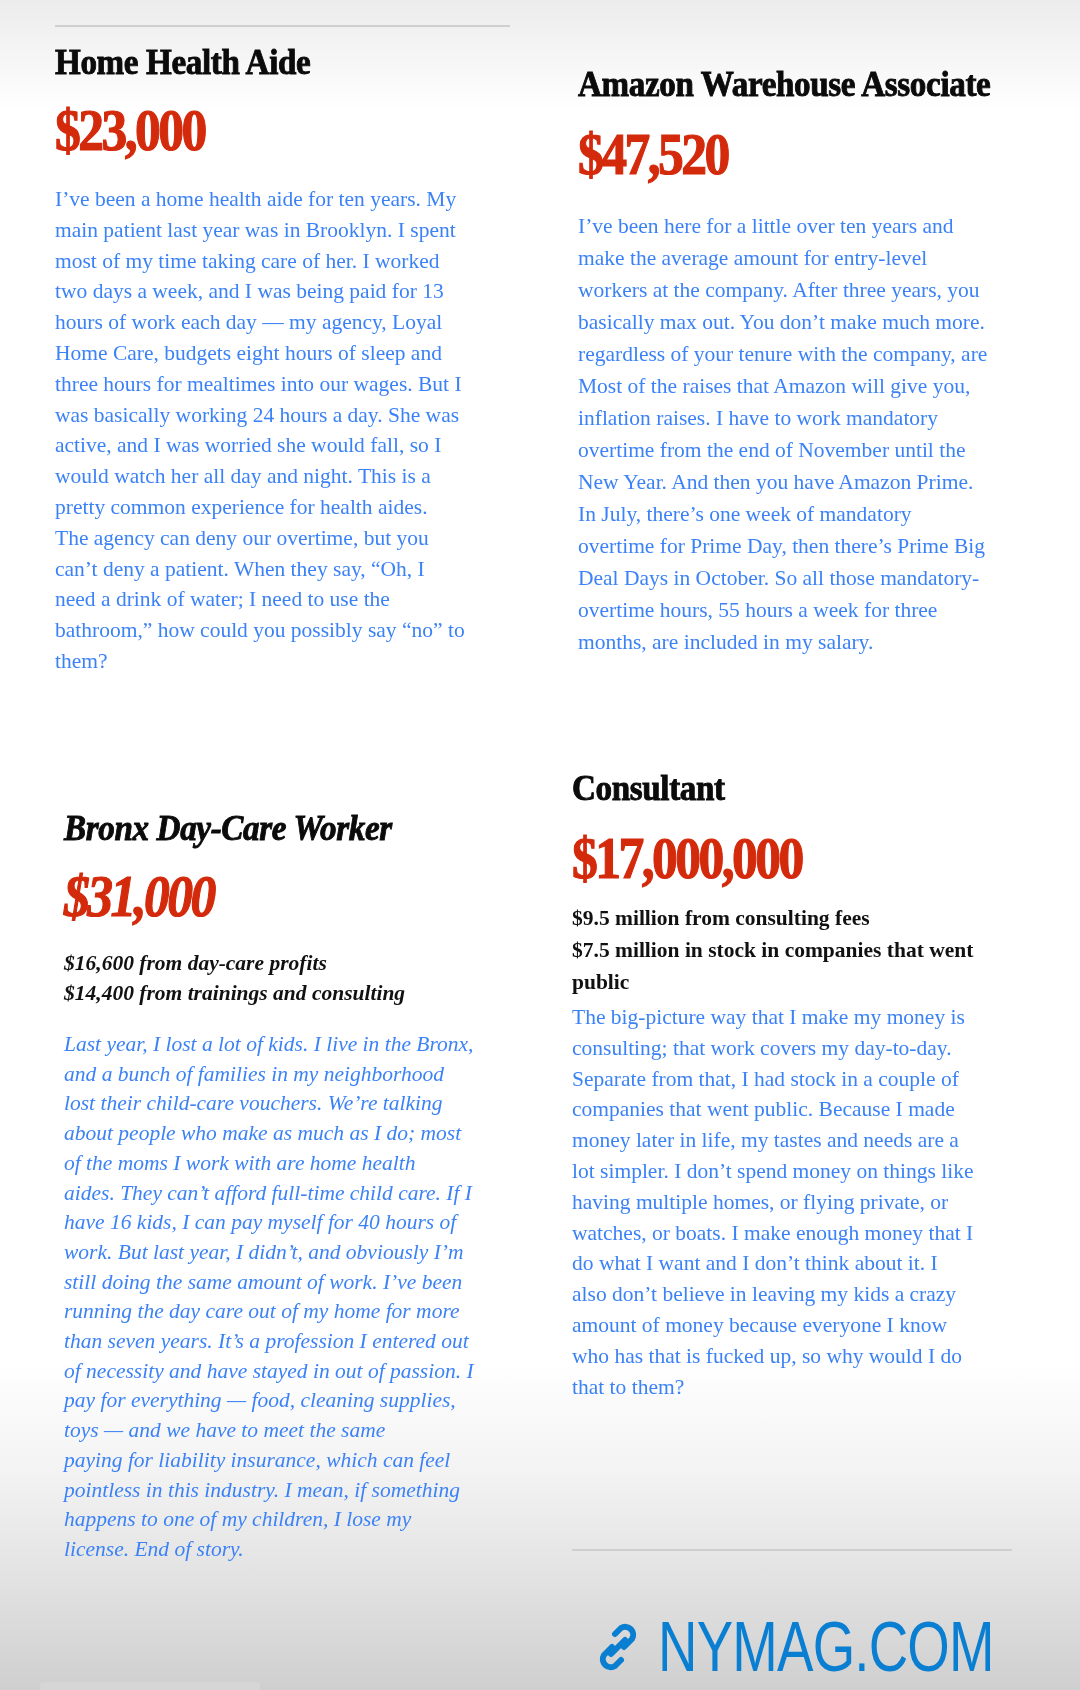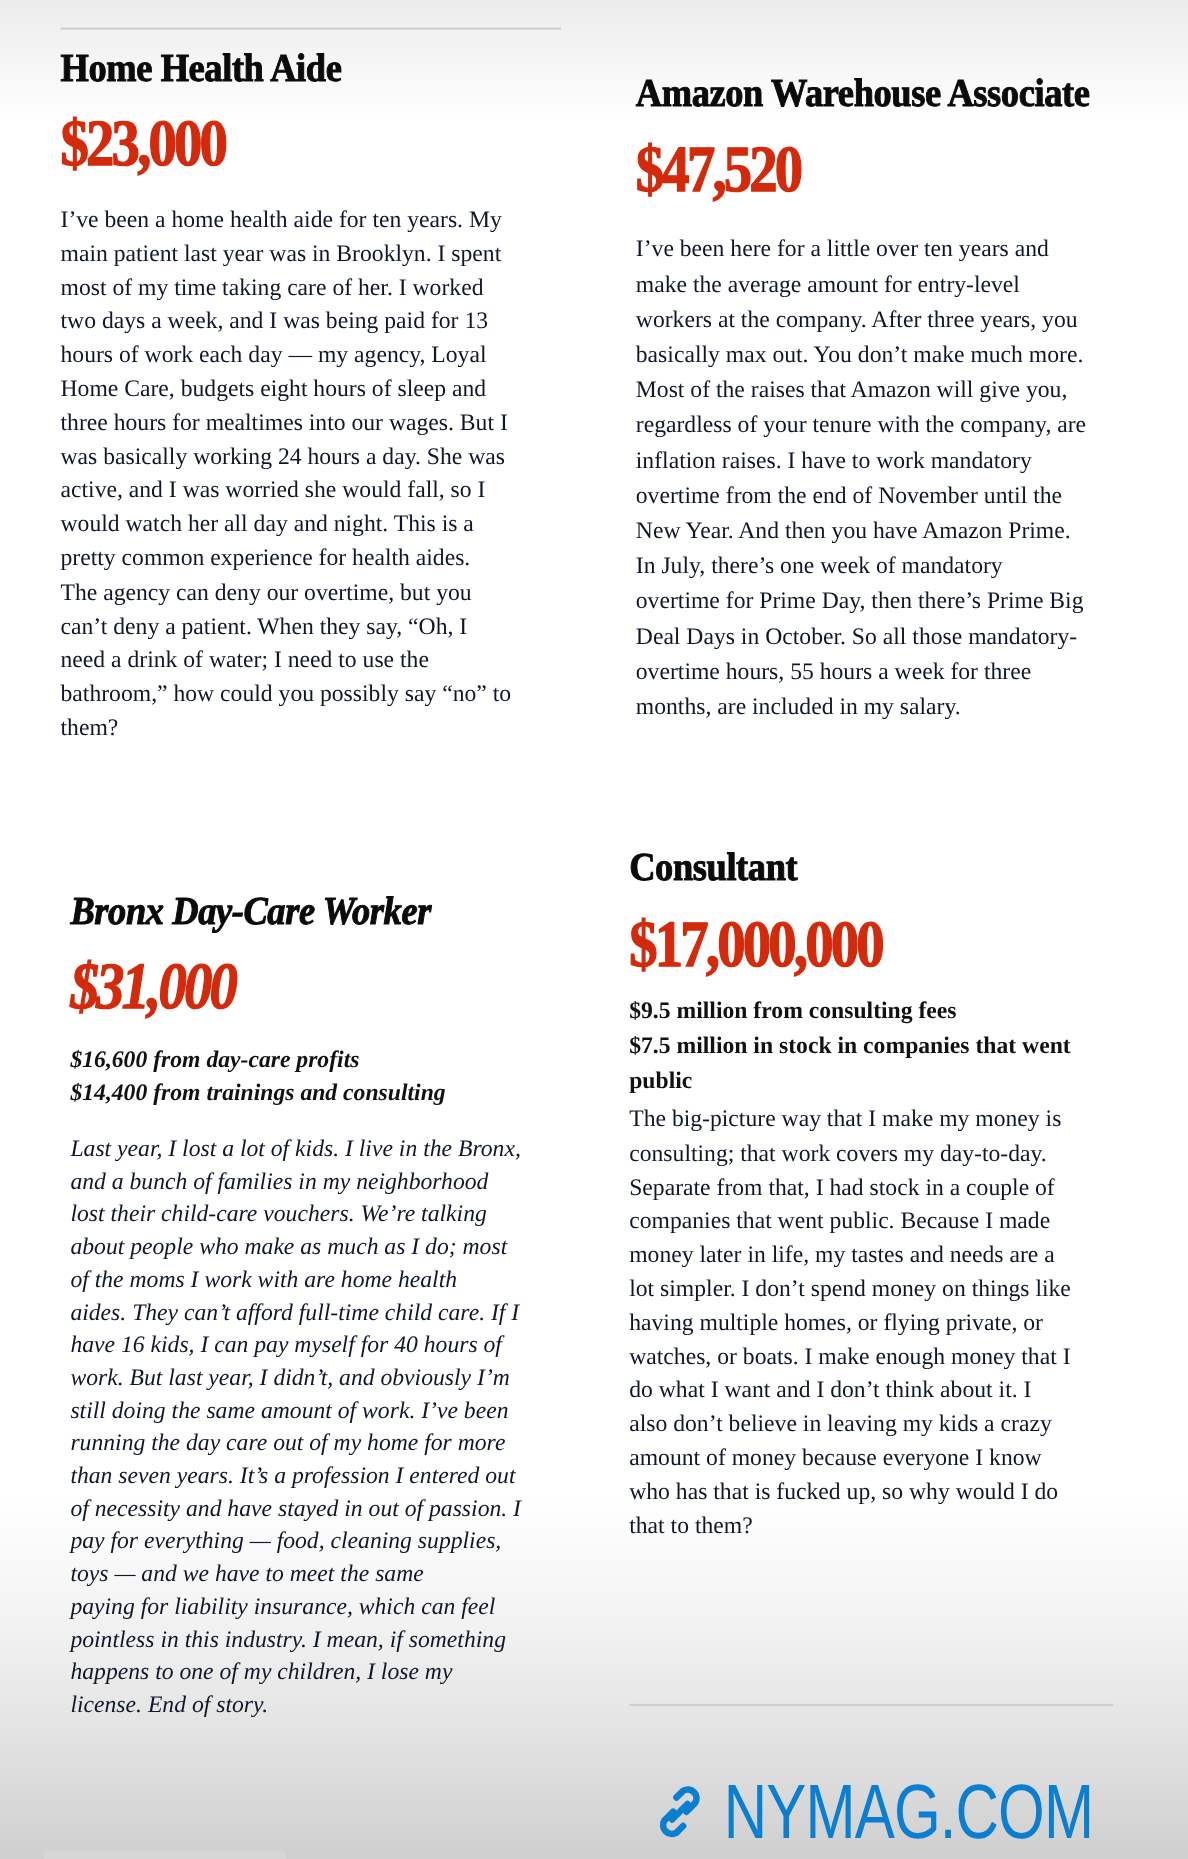--- a/index.html
+++ b/index.html
@@ -49,21 +49,21 @@
   .card .breakdown {
     font-family: "Liberation Serif", "DejaVu Serif", serif;
     font-weight: 700;
     font-size: 21.5px;
     color: #111;
   }
   .card .breakdown div { white-space: normal; }
   .card .body {
     font-family: "Liberation Serif", "DejaVu Serif", serif;
     font-size: 21.5px;
-    color: #0f172a;
+    color: #3b82f6;
   }
   .card .body span { display: block; white-space: nowrap; }
 
   
   #card-1 { left: 55px; top: 42px; width: 470px; }
   #card-1 .title { height: 40px; }
   #card-1 .amount { margin-top: 16px; }
   #card-1 .body { margin-top: 22px; line-height: 30.8px; }
 
   
@@ -142,22 +142,22 @@
 </section>
 
 <section class="card" id="card-2">
   <div class="title">Amazon Warehouse Associate</div>
   <div class="amount">$47,520</div>
   <div class="body">
     <span>I’ve been here for a little over ten years and</span>
     <span>make the average amount for entry-level</span>
     <span>workers at the company. After three years, you</span>
     <span>basically max out. You don’t make much more.</span>
+    <span>regardless of your tenure with the company, are</span>
     <span>Most of the raises that Amazon will give you,</span>
-    <span>regardless of your tenure with the company, are</span>
     <span>inflation raises. I have to work mandatory</span>
     <span>overtime from the end of November until the</span>
     <span>New Year. And then you have Amazon Prime.</span>
     <span>In July, there’s one week of mandatory</span>
     <span>overtime for Prime Day, then there’s Prime Big</span>
     <span>Deal Days in October. So all those mandatory-</span>
     <span>overtime hours, 55 hours a week for three</span>
     <span>months, are included in my salary.</span>
   </div>
 </section>

